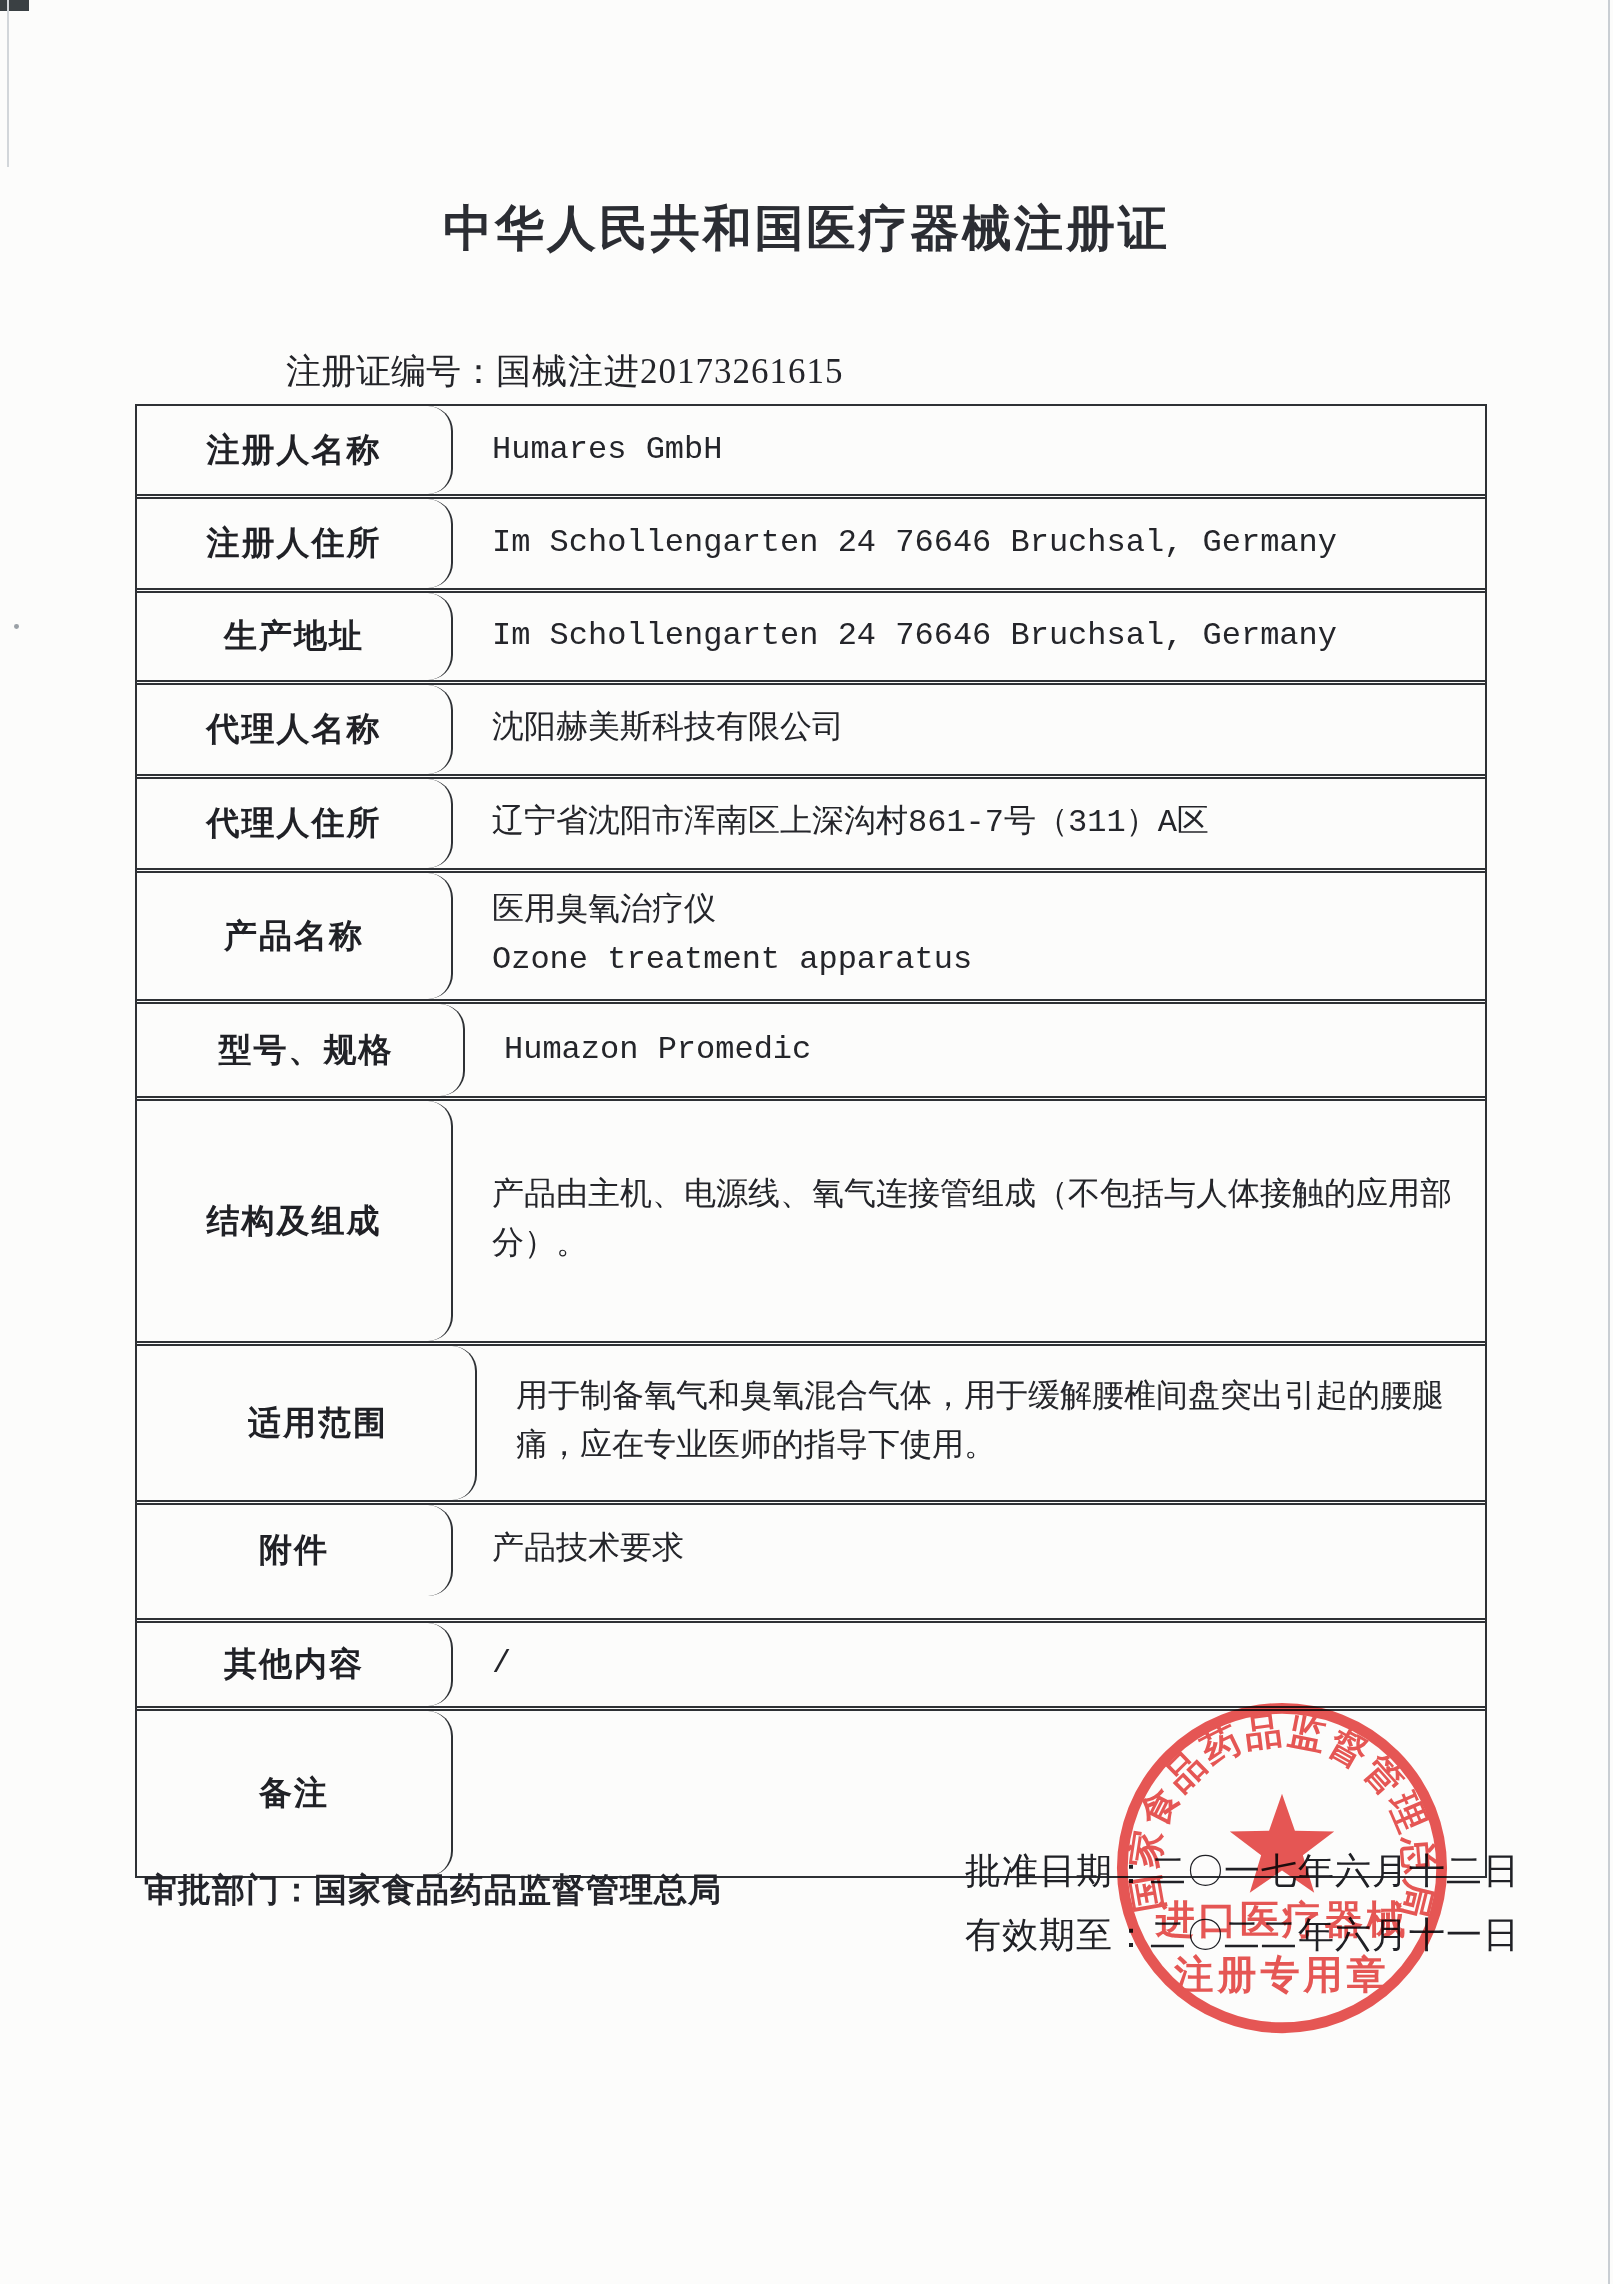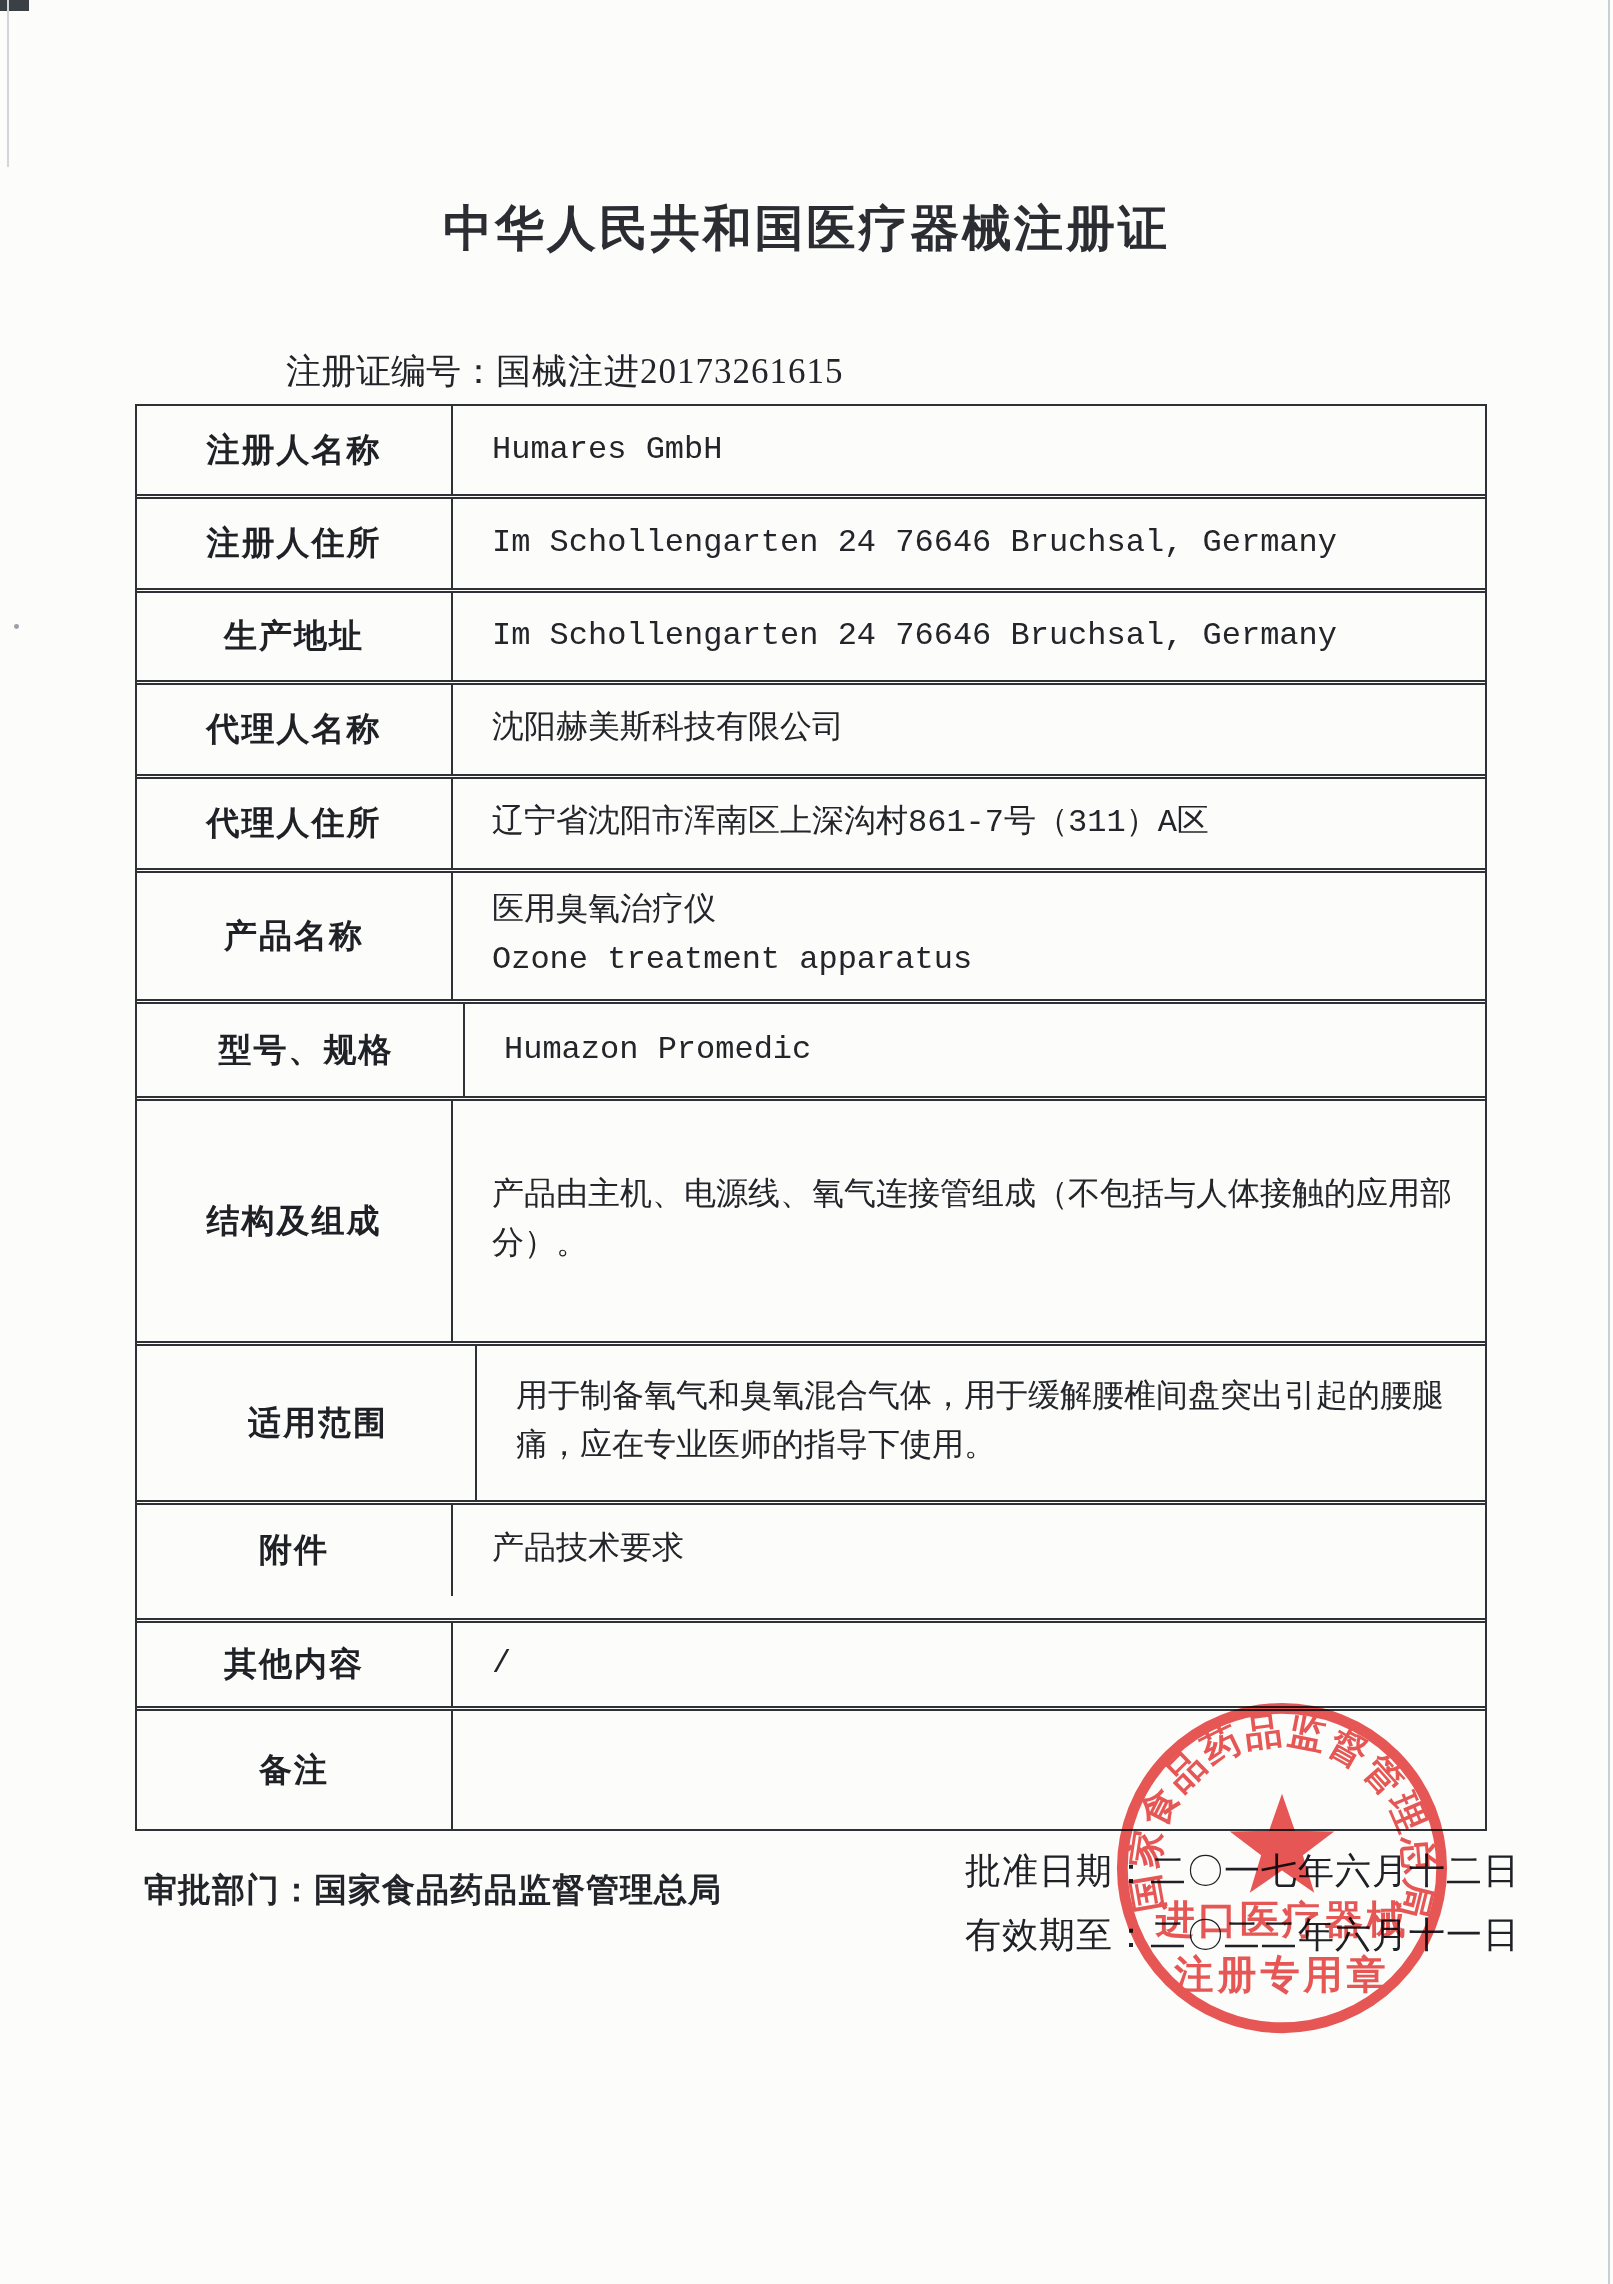--- a/index.html
+++ b/index.html
@@ -49,29 +49,30 @@
   .trow:nth-child(2){height:94px;}
   .trow:nth-child(3){height:92px;}
   .trow:nth-child(4){height:94px;}
   .trow:nth-child(5){height:94px;}
   .trow:nth-child(6){height:131px;}
   .trow:nth-child(7){height:97px;padding-left:12px;}
   .trow:nth-child(8){height:245px;}
   .trow:nth-child(9){height:159px;padding-left:24px;}
   .trow:nth-child(10){height:96px;}
   .trow:nth-child(11){height:88px;margin-top:22px;}
-  .trow:nth-child(12){height:123px;}
+  .trow:nth-child(12){height:170px;}
   .tlabel{
     width:316px;flex:0 0 316px;
     border-right:2.5px solid #2e3135;
     box-sizing:border-box;
     display:flex;align-items:center;justify-content:center;
     font-size:33px;font-weight:700;letter-spacing:2px;
     color:#202126;
     text-align:center;
+    border-radius:25px;
   }
   .tvalue{
     flex:1;
     display:flex;flex-direction:column;justify-content:center;
     padding:7.8px 29px 7.8px 39px;
     box-sizing:border-box;
     font-family:"Liberation Mono",monospace;
     font-size:32px;line-height:1.52;
     color:#24252a;
   }

